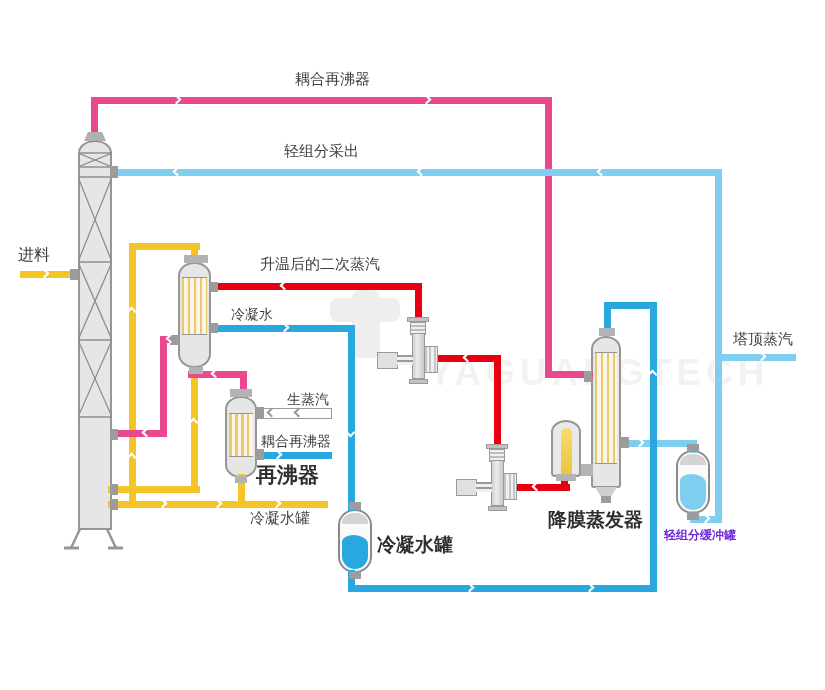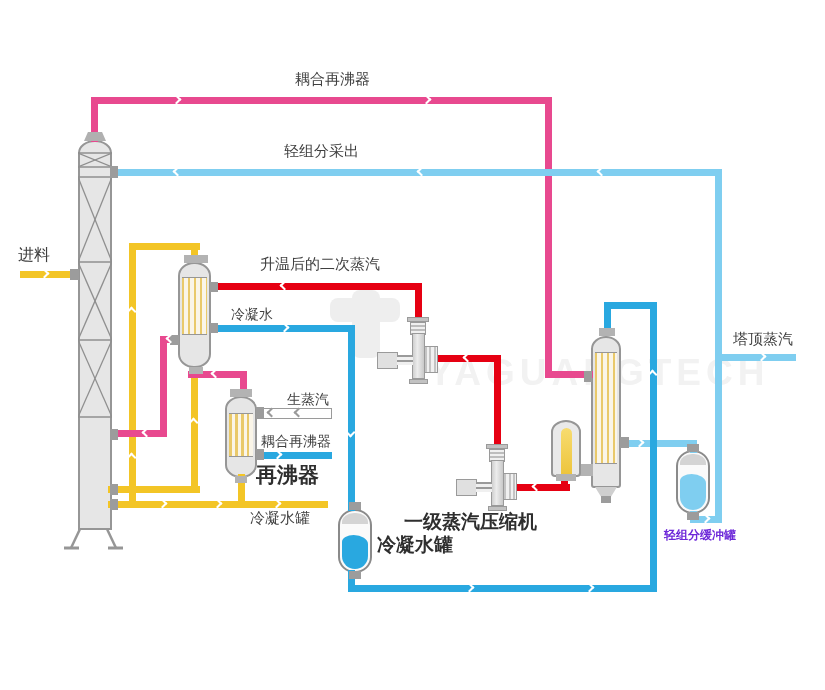--- a/index.html
+++ b/index.html
@@ -203,17 +203,17 @@
 
   <div class="lbl" style="left:295px;top:70px;">耦合再沸器</div>
   <div class="lbl" style="left:284px;top:142px;">轻组分采出</div>
   <div class="lbl" style="left:18px;top:245px;font-size:16px;">进料</div>
   <div class="lbl" style="left:260px;top:255px;">升温后的二次蒸汽</div>
   <div class="lbl small" style="left:231px;top:306px;">冷凝水</div>
   <div class="lbl small" style="left:287px;top:391px;">生蒸汽</div>
   <div class="lbl small" style="left:261px;top:433px;">耦合再沸器</div>
   <div class="lbl eq21" style="left:256px;top:461px;">再沸器</div>
   <div class="lbl" style="left:250px;top:509px;">冷凝水罐</div>
-  <div class="lbl eq" style="left:404px;top:509px;">一级蒸汽压缩机</div>
+  <div class="lbl eq" style="left:548px;top:507px;">降膜蒸发器</div>
   <div class="lbl eq" style="left:377px;top:532px;">冷凝水罐</div>
   <div class="lbl eq15" style="left:664px;top:527px;">轻组分缓冲罐</div>
   <div class="lbl" style="left:733px;top:330px;">塔顶蒸汽</div>
 </div>
 
 </body></html>

